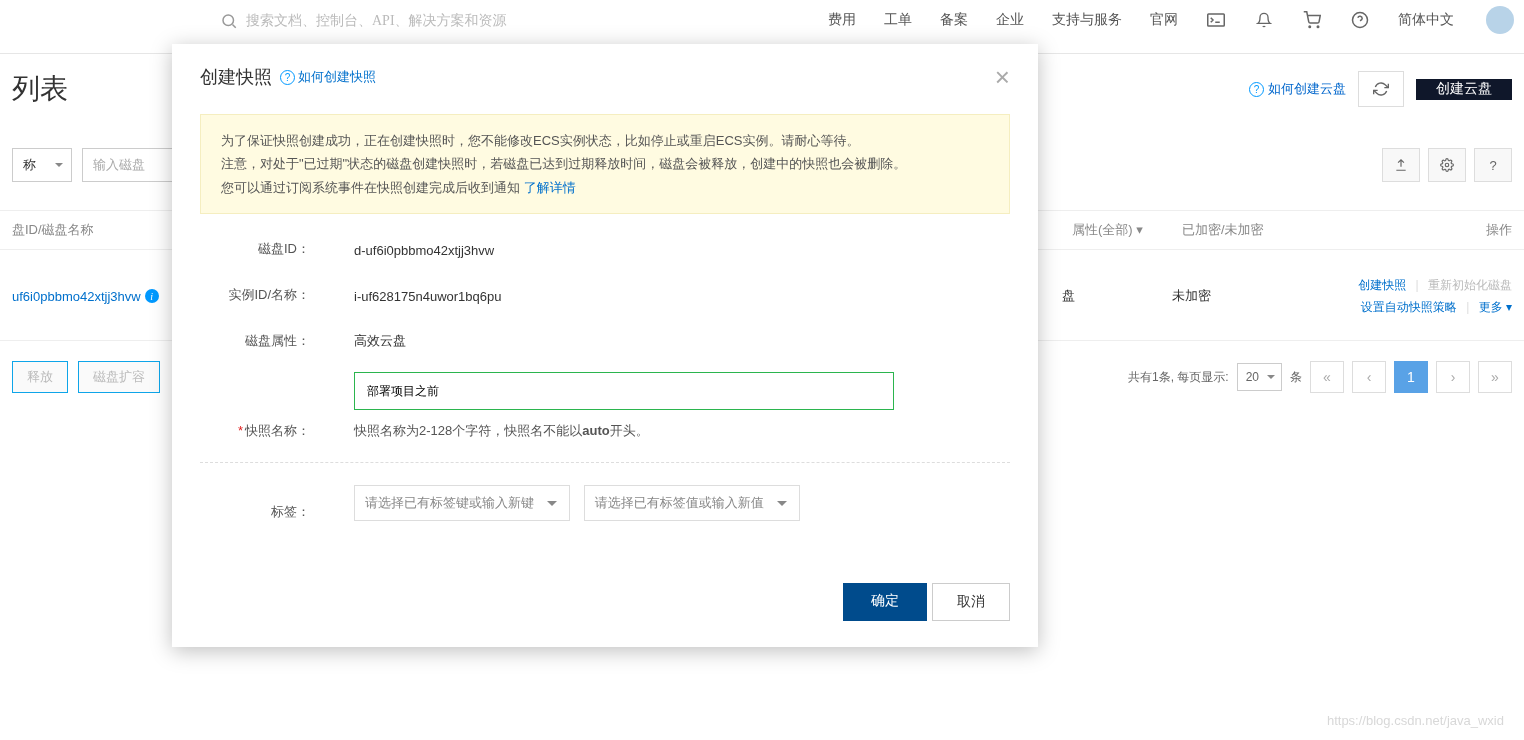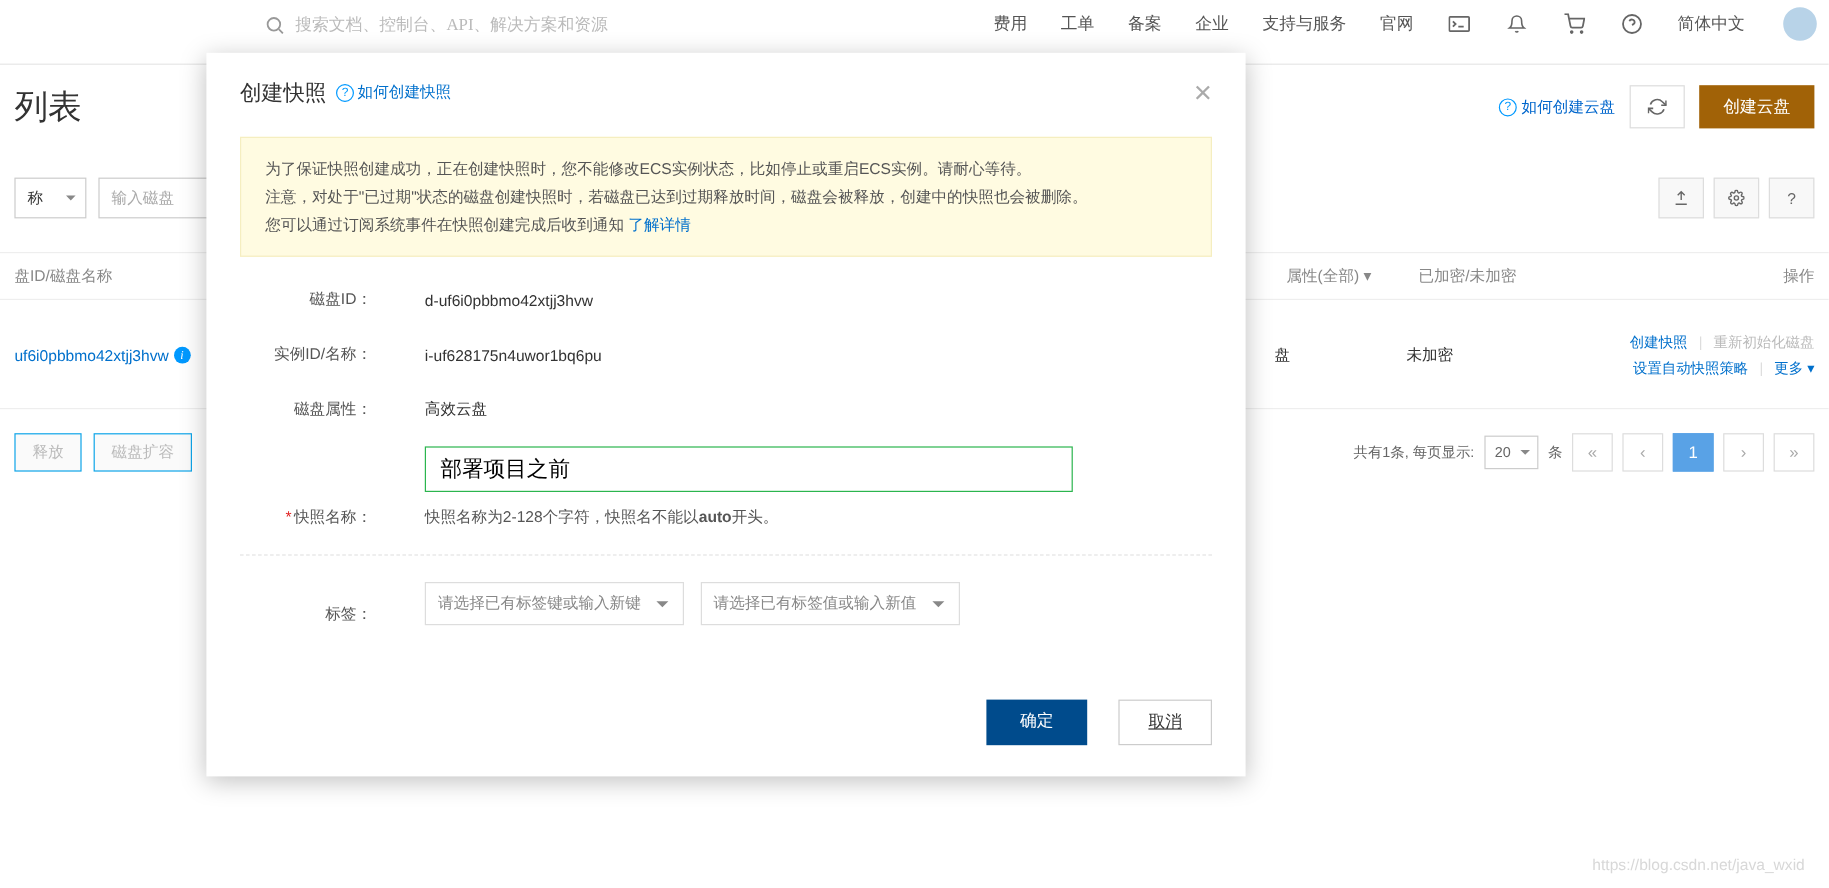--- a/index.html
+++ b/index.html
@@ -14,21 +14,21 @@
   .nav-item { cursor: pointer; }
   .nav-icon { display: inline-flex; align-items: center; justify-content: center; width: 20px; height: 20px; }
   .avatar-circ { width: 28px; height: 28px; border-radius: 50%; background: #b8d3e8; margin-left: 4px; }
 
   
   .page-header { position: absolute; top: 70px; left: 0; right: 0; padding: 0 12px; display: flex; align-items: center; justify-content: space-between; }
   .page-title { font-size: 28px; color: #333; font-weight: 400; }
   .header-actions { display: flex; align-items: center; gap: 12px; }
   .help-link { color: #06c; font-size: 13px; display: inline-flex; align-items: center; gap: 4px; cursor: pointer; }
   .refresh-btn { width: 46px; height: 36px; border: 1px solid #ddd; display: flex; align-items: center; justify-content: center; cursor: pointer; background: #fff; }
-  .primary-btn { background: #a16207; color: #fff; padding: 0 20px; height: 36px; display: flex; align-items: center; cursor: pointer; font-size: 14px; }
+  .primary-btn { background: #0f172a; color: #fff; padding: 0 20px; height: 21px; display: flex; align-items: center; cursor: pointer; font-size: 14px; }
 
   
   .filter-row { position: absolute; top: 148px; left: 0; right: 0; padding: 0 12px; display: flex; align-items: center; gap: 10px; }
   .select-box { border: 1px solid #ccc; height: 34px; padding: 0 24px 0 10px; display: flex; align-items: center; position: relative; background: #fff; min-width: 60px; }
   .select-box::after { content: ""; position: absolute; right: 8px; top: 14px; border: 4px solid transparent; border-top-color: #888; }
   .filter-toolbar-right { margin-left: auto; display: flex; gap: 8px; }
   .icon-btn { width: 38px; height: 34px; border: 1px solid #ddd; display: flex; align-items: center; justify-content: center; cursor: pointer; background: #f8f8f8; color: #666; }
 
   
   .table-header { position: absolute; top: 210px; left: 0; right: 0; padding: 10px 12px; display: flex; align-items: center; color: #888; font-size: 13px; border-top: 1px solid #eee; border-bottom: 1px solid #eee; }
@@ -65,32 +65,32 @@
   .modal-close { margin-left: auto; font-size: 26px; color: #aaa; cursor: pointer; line-height: 1; }
 
   .modal-body { padding: 12px 28px 20px; }
   .alert-box { background: #fffbe1; border: 1px solid #f5eec0; padding: 14px 20px; color: #555; font-size: 13px; line-height: 1.8; margin-bottom: 20px; }
   .alert-box a { color: #0070cc; cursor: pointer; }
 
   .form-row { display: flex; margin-bottom: 22px; align-items: flex-end; }
   .form-label { width: 110px; text-align: right; color: #555; padding-top: 6px; font-size: 13px; }
   .form-label .req { color: #e02020; margin-right: 2px; }
   .form-value { flex: 1; padding-left: 44px; color: #333; padding-top: 6px; }
-  .text-input { border: 1px solid #2bb54e; height: 38px; width: 540px; padding: 0 12px; font-size: 18px; outline: none; display: block; }
+  .text-input { border: 1px solid #2bb54e; height: 38px; width: 540px; padding: 0 12px; font-size: 12px; outline: none; display: block; }
   .hint { font-size: 13px; color: #555; margin-top: 12px; }
   .hint b { font-weight: bold; }
 
   .divider { border-top: 1px dashed #ddd; margin: 6px 0 22px; }
 
   .tag-select { display: inline-block; border: 1px solid #ddd; height: 36px; width: 216px; padding: 0 10px; position: relative; color: #888; line-height: 34px; margin-right: 10px; }
   .tag-select::after { content: ""; position: absolute; right: 12px; top: 15px; border: 5px solid transparent; border-top-color: #888; }
 
-  .modal-footer { display: flex; justify-content: flex-end; gap: 26px; padding: 20px 28px 26px; }
+  .modal-footer { display: flex; justify-content: flex-end; gap: 5px; padding: 20px 28px 26px; }
   .btn-confirm { background: #004b8c; color: #fff; padding: 9px 28px; cursor: pointer; font-size: 14px; }
-  .btn-cancel { background: #fff; border: 1px solid #ccc; color: #333; padding: 9px 24px; cursor: pointer; font-size: 14px; text-decoration: underline; }
+  .btn-cancel { background: #fff; border: 1px solid #ccc; color: #333; padding: 9px 24px; cursor: pointer; font-size: 14px; }
 
   .watermark { position: absolute; right: 20px; bottom: 12px; color: #d8d8d8; font-size: 13px; }
 </style>
 </head>
 <body>
 
 <div class="top-nav">
   <div class="search-wrap">
     <svg width="18" height="18" viewBox="0 0 24 24" fill="none" stroke="currentColor" stroke-width="2">
         <circle cx="11" cy="11" r="7"></circle>

